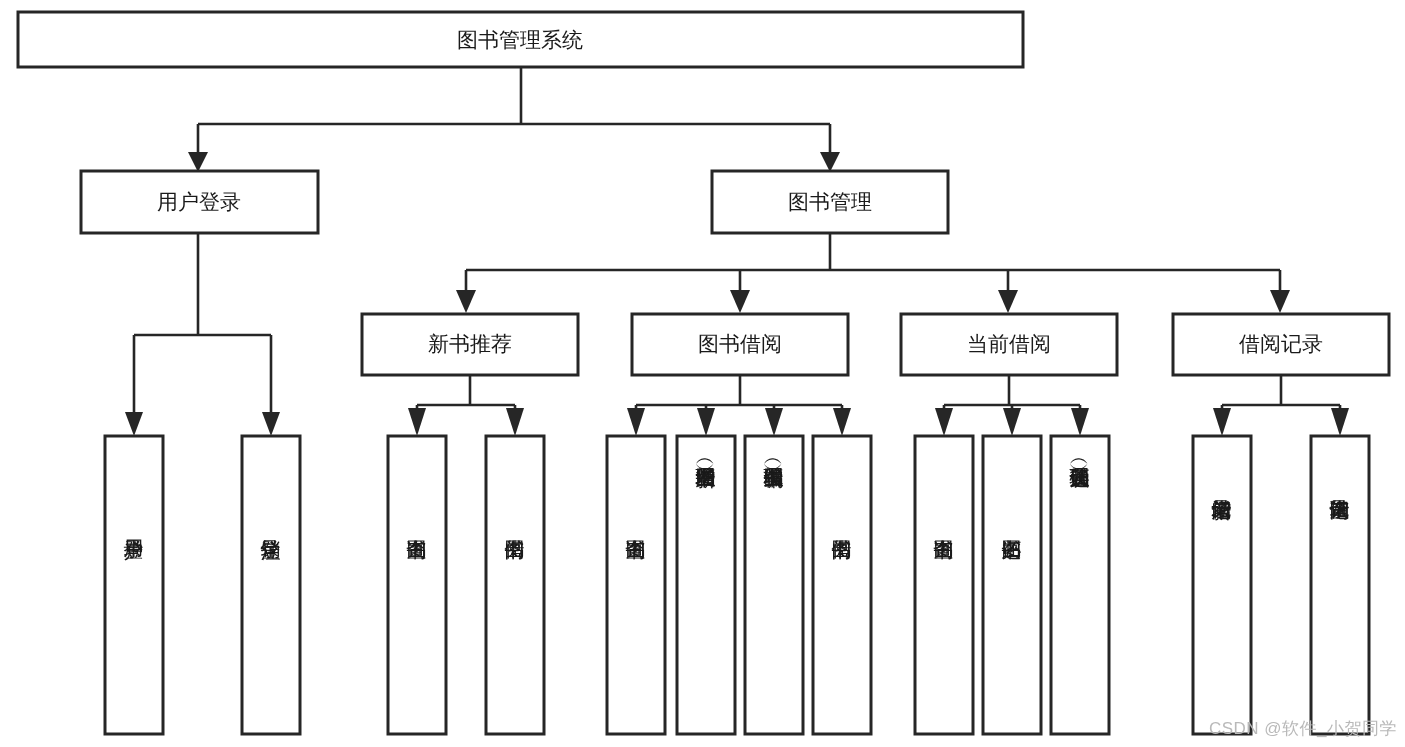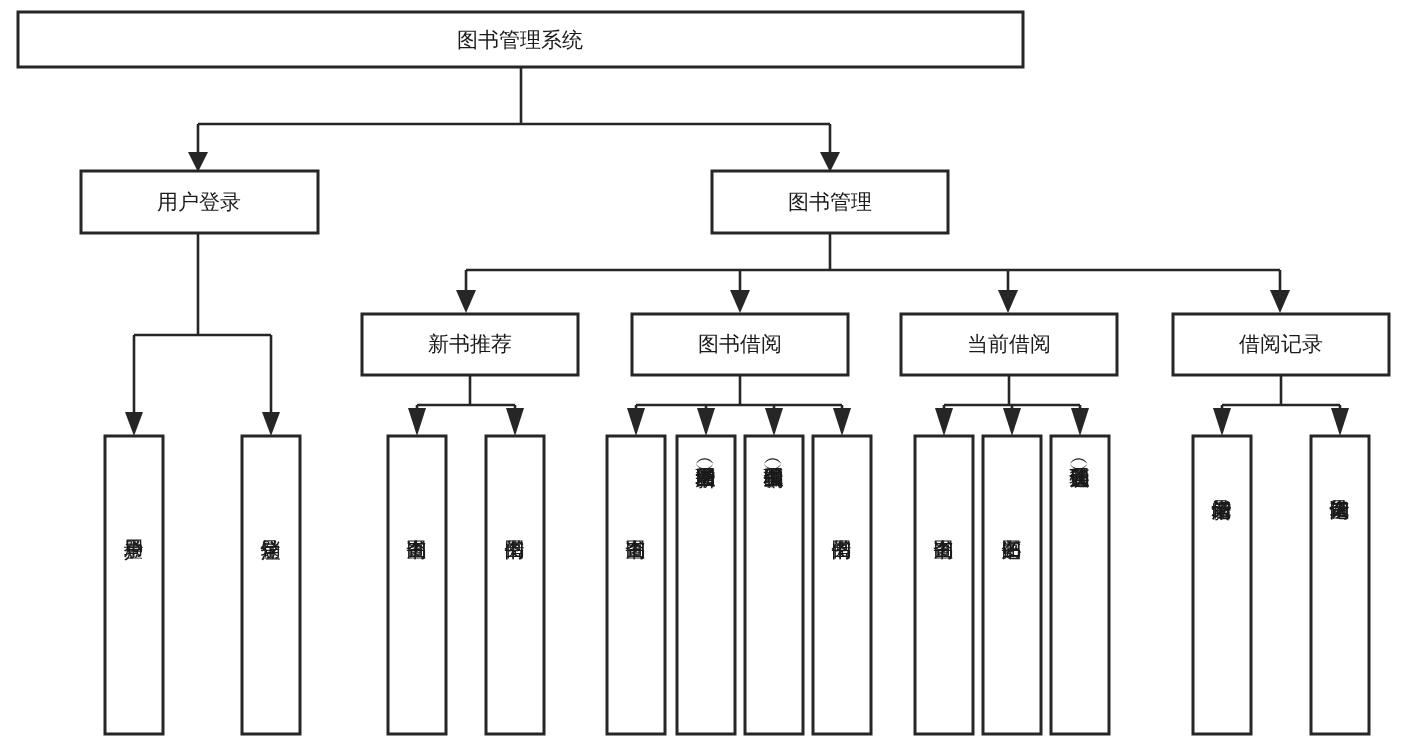--- a/index.html
+++ b/index.html
@@ -219,13 +219,14 @@
       <rect class="node-box" x="1193" y="436" width="58" height="298"></rect>
       <text class="node-label-vert" x="1222" y="484" writing-mode="tb" glyph-orientation-vertical="0">新增借阅记录</text>
     </g>
     <g>
       <rect class="node-box" x="1311" y="436" width="58" height="298"></rect>
       <text class="node-label-vert" x="1340" y="484" writing-mode="tb" glyph-orientation-vertical="0">查询借阅记录</text>
     </g>
 
   </svg>
 
+  <div class="watermark-text">CSDN @软件_小贺同学</div>
 </div>
 
 </body></html>

